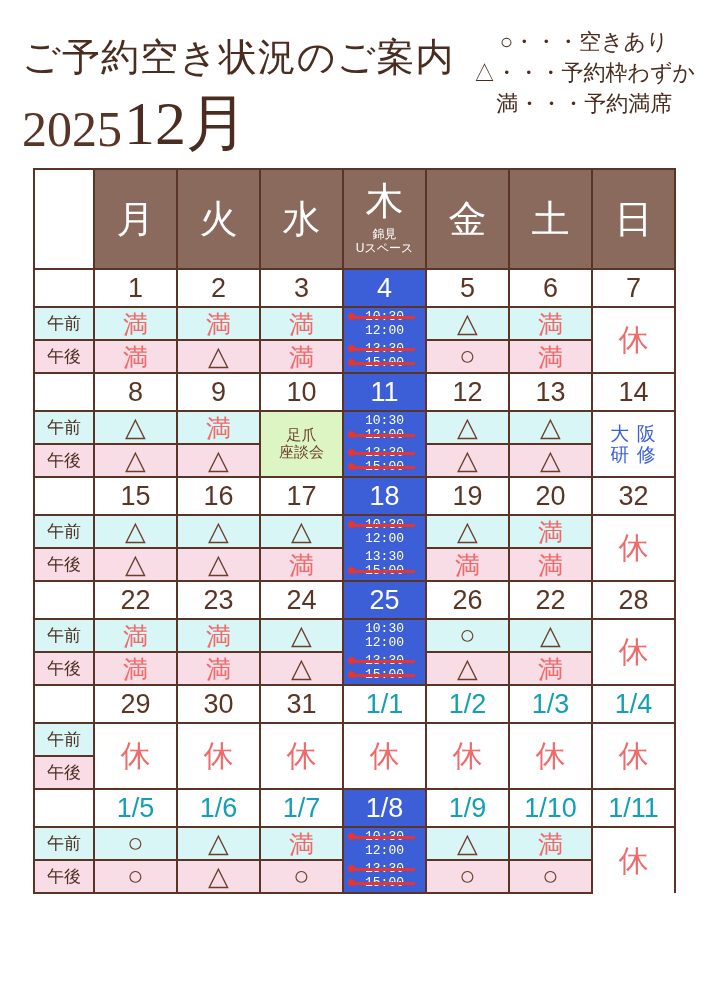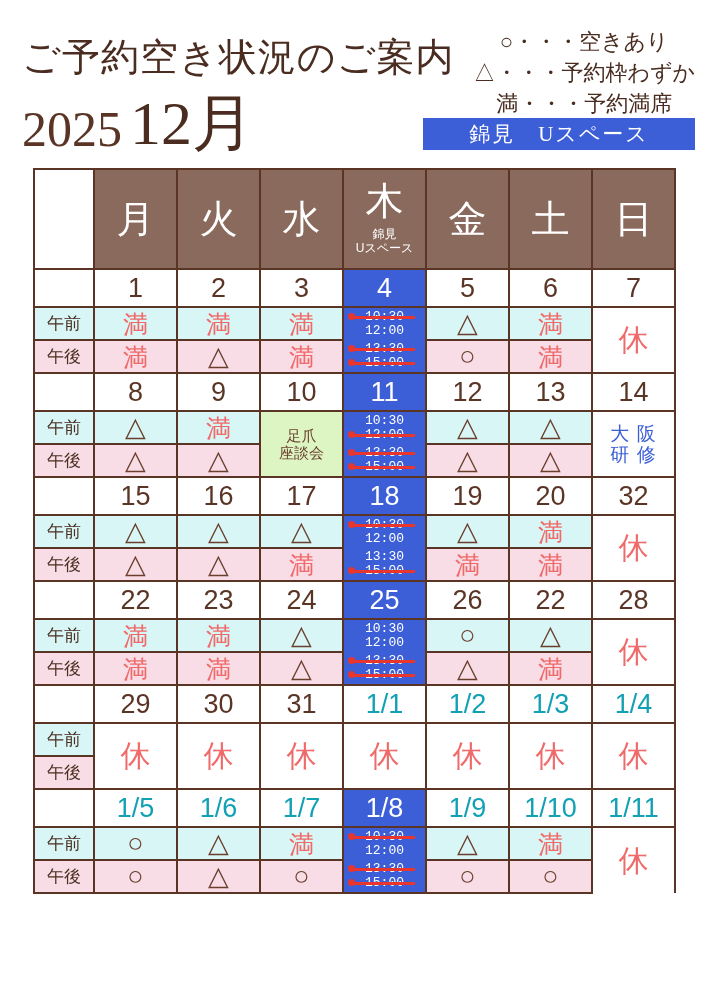--- a/index.html
+++ b/index.html
@@ -18,21 +18,21 @@
   .title-main {
     position: absolute; left: 22px; top: 32px;
     font-size: 38px; letter-spacing: 1px; color: #4a2d20;
     white-space: nowrap;
   }
   .year-row {
     position: absolute; left: 22px; top: 92px;
     display: flex; align-items: flex-end; white-space: nowrap;
   }
   .year { font-size: 50px; color: #5a3526; line-height: 1; }
-  .month { font-size: 62px; color: #4a2d20; line-height: 1; margin-left: 8px; }
+  .month { font-size: 62px; color: #4a2d20; line-height: 1; margin-left: 2px; }
 
   .legend {
     position: absolute; right: 12px; top: 26px;
     font-size: 22px; color: #4a2d20; line-height: 1.42;
     text-align: center;
   }
   .legend div { white-space: nowrap; }
 
   .room-banner {
     position: absolute; right: 12px; top: 118px;
@@ -126,21 +126,21 @@
     content: ""; position: absolute;
     left: 8%; top: 50%; width: 7px; height: 7px;
     background: #e8362e; border-radius: 50%;
     transform: translate(-2px,-4px);
   }
 
   
   .event-cell {
     background: #ddf5c2; color: #6b3f2e;
     font-size: 15px; line-height: 1.15;
-    font-family: Liberation Sans, sans-serif;
+    font-family: Liberation Serif, serif;
   }
   .kenshu-cell {
     background: #ffffff; color: #3c5fd7;
     font-size: 19px; line-height: 1.12;
     font-family: "Liberation Sans", sans-serif;
     letter-spacing: 1px;
   }
   .kenshu-cell .k1, .kenshu-cell .k2 { display:block; }
 
   .nb-top { border-top: none !important; }
@@ -153,21 +153,20 @@
   <div class="title-main">ご予約空き状況のご案内</div>
   <div class="year-row">
     <span class="year">2025</span>
     <span class="month">12月</span>
   </div>
   <div class="legend">
     <div>○・・・空きあり</div>
     <div>△・・・予約枠わずか</div>
     <div>満・・・予約満席</div>
   </div>
-  <div class="room-banner">錦見　Uスペース</div>
 </div>
 
 <table class="cal">
   <colgroup>
     <col class="c-lbl">
       <col class="c-day">
       <col class="c-day">
       <col class="c-day">
     <col class="c-day">
       <col class="c-day">

